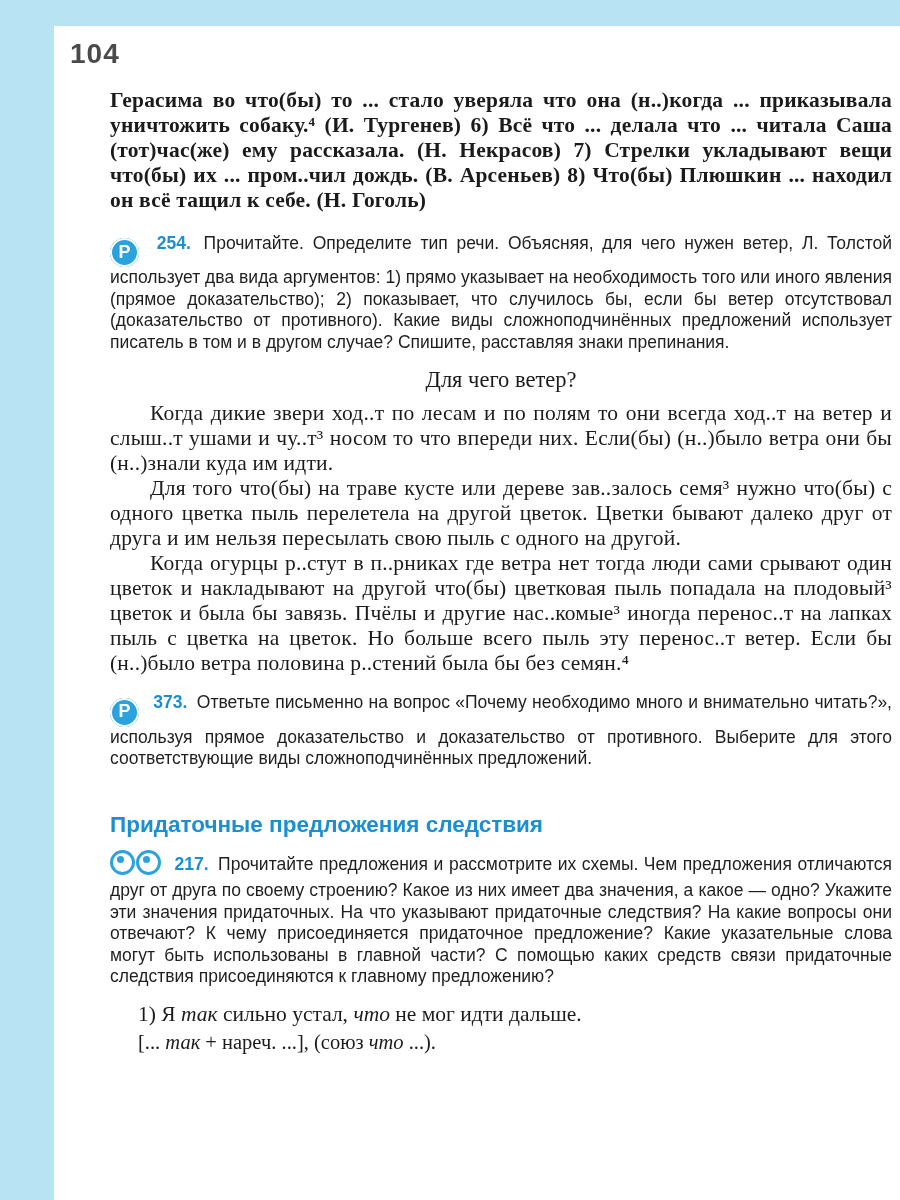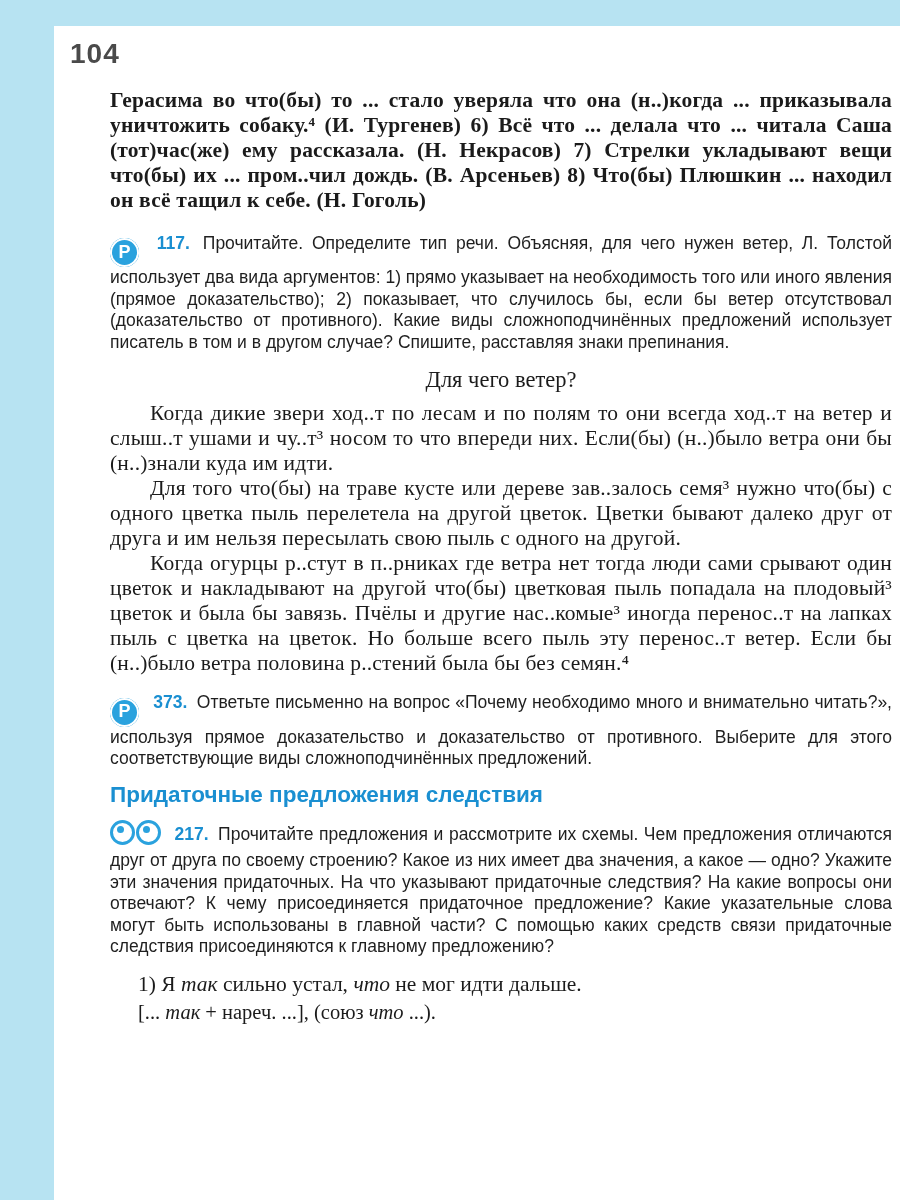--- a/index.html
+++ b/index.html
@@ -49,21 +49,21 @@
     margin: 14px 0 8px; font-family: "Liberation Serif", serif;
   }
   .reading-para {
     font-weight: normal; font-size: 21.5px; line-height: 25px;
     text-align: justify; text-indent: 40px; letter-spacing: 0.2px; margin: 0;
   }
 
   .section-heading {
     font-family: "Liberation Sans", sans-serif;
     font-weight: bold; font-size: 22.5px; color: #1a8fd1;
-    margin: 12px 0 12px;
+    margin: 42px 0 12px;
   }
 
   .eyes-icon { display: inline-block; white-space: nowrap; margin-right: 8px; vertical-align: -5px; }
   .eye {
     display: inline-block; width: 19px; height: 19px; border-radius: 50%;
     border: 3px solid #2aa2de; background: #ffffff; position: relative;
   }
   .eye + .eye { margin-left: 1px; }
   .eye::after {
     content: ""; position: absolute; width: 7px; height: 7px; border-radius: 50%;
@@ -79,21 +79,21 @@
 <div class="strip-top"></div>
 <div class="strip-left"></div>
 <div class="page-number">104</div>
 
 <div class="content">
 
   <p class="serif-bold">Герасима во что(бы) то ... стало уверяла что она (н..)когда ... приказывала уничтожить собаку.⁴ (И. Тургенев) 6) Всё что ... делала что ... читала Саша (тот)час(же) ему рассказала. (Н. Некрасов) 7) Стрелки укладывают вещи что(бы) их ... пром..чил дождь. (В. Арсеньев) 8) Что(бы) Плюшкин ... находил он всё тащил к себе. (Н. Гоголь)</p>
 
   <p class="instruction ex-215">
     <span class="ex-icon">Р</span>
-    <span class="ex-num">117.</span>
+    <span class="ex-num">254.</span>
     <span>Прочитайте. Определите тип речи. Объясняя, для чего нужен ветер, Л. Толстой использует два вида аргументов: 1) прямо указывает на необходимость того или иного явления (прямое доказательство); 2) показывает, что случилось бы, если бы ветер отсутствовал (доказательство от противного). Какие виды сложноподчинённых предложений использует писатель в том и в другом случае? Спишите, расставляя знаки препинания.</span>
   </p>
 
   <h3 class="reading-title">Для чего ветер?</h3>
 
   <p class="reading-para">Когда дикие звери ход..т по лесам и по полям то они всегда ход..т на ветер и слыш..т ушами и чу..т³ носом то что впереди них. Если(бы) (н..)было ветра они бы (н..)знали куда им идти.</p>
   <p class="reading-para">Для того что(бы) на траве кусте или дереве зав..залось семя³ нужно что(бы) с одного цветка пыль перелетела на другой цветок. Цветки бывают далеко друг от друга и им нельзя пересылать свою пыль с одного на другой.</p>
   <p class="reading-para">Когда огурцы р..стут в п..рниках где ветра нет тогда люди сами срывают один цветок и накладывают на другой что(бы) цветковая пыль попадала на плодовый³ цветок и была бы завязь. Пчёлы и другие нас..комые³ иногда перенос..т на лапках пыль с цветка на цветок. Но больше всего пыль эту перенос..т ветер. Если бы (н..)было ветра половина р..стений была бы без семян.⁴</p>
 
   <p class="instruction ex-216">

